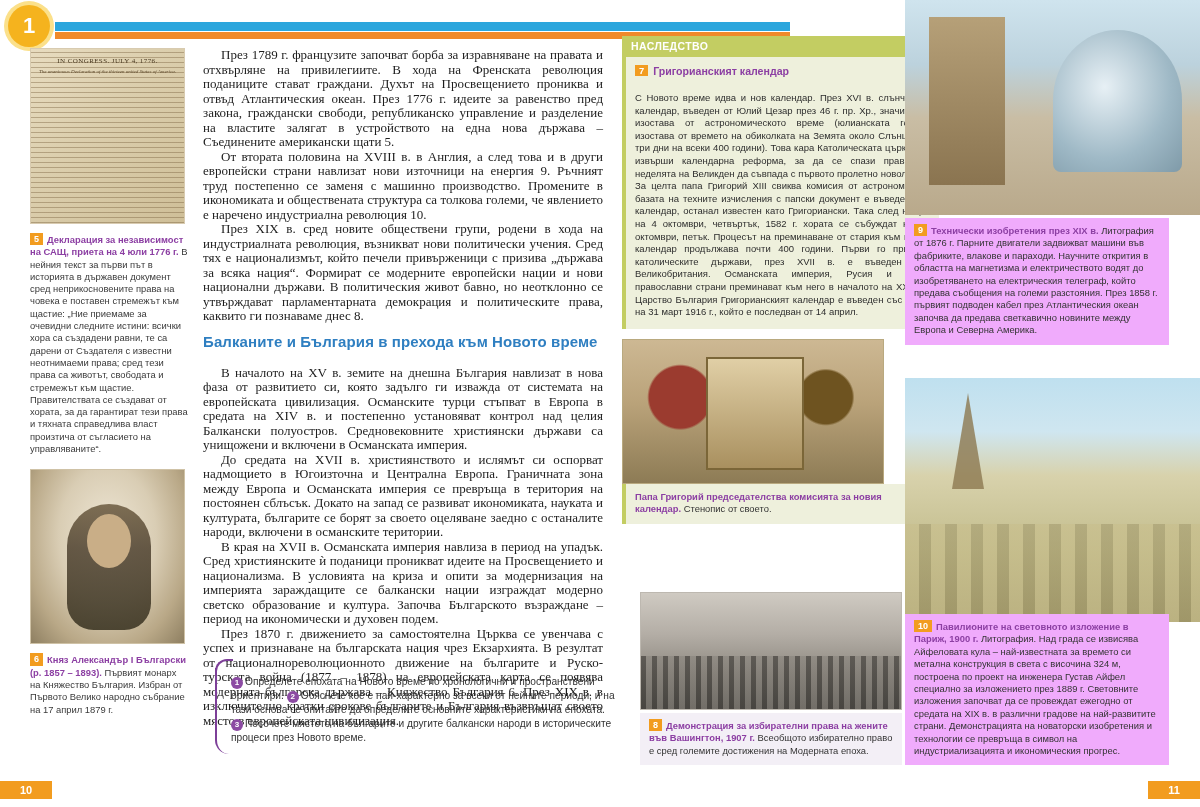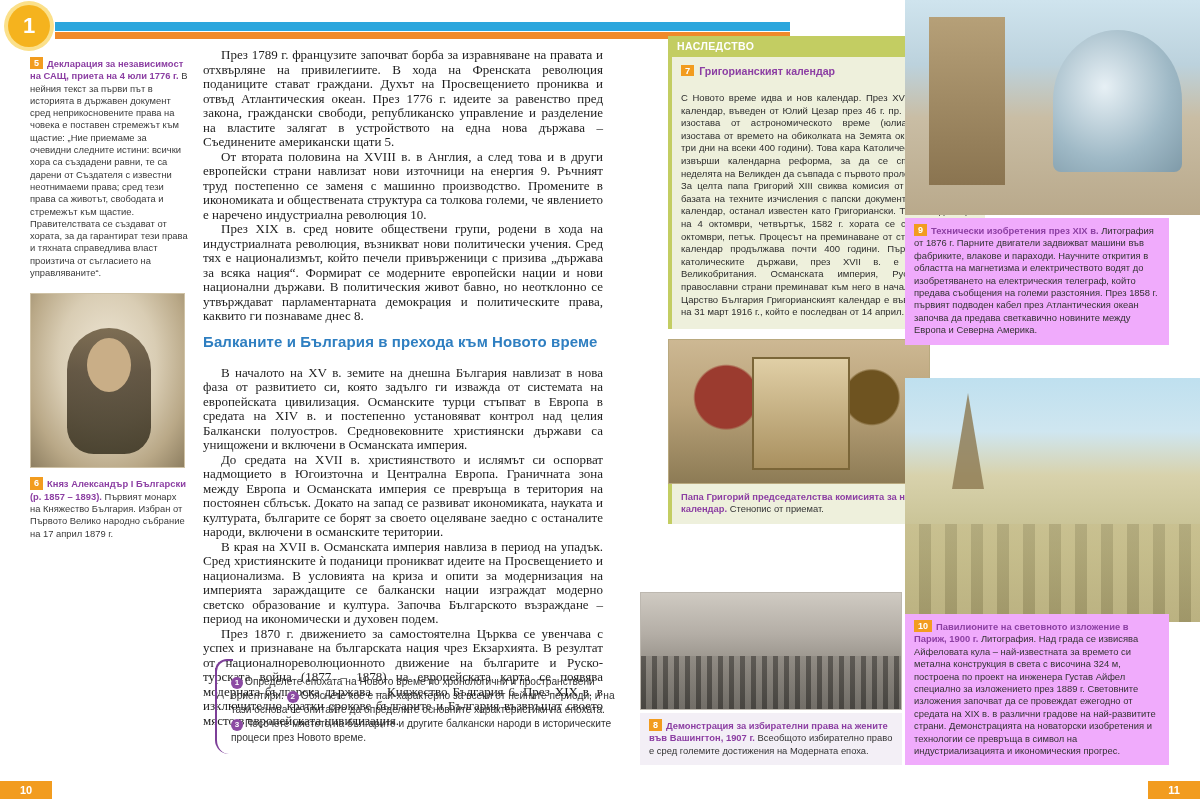--- a/index.html
+++ b/index.html
@@ -141,21 +141,21 @@
   }
   .qnum {
     display: inline-block; width: 12px; height: 12px; border-radius: 50%;
     background: #8c4ba3; color: #fff; font-size: 8px; font-weight: bold;
     text-align: center; line-height: 12px; vertical-align: 0px;
     margin-right: 2px;
   }
 
   
   .col-heritage {
-    position: absolute; left: 668px; top: 36px; width: 317px;
+    position: absolute; left: 622px; top: 36px; width: 317px;
   }
   .heritage-head {
     background: #c3cd62; color: #ffffff;
     font-size: 10.5px; font-weight: bold; letter-spacing: .4px;
     padding: 4px 8px 5px 9px;
   }
   .heritage-body {
     background: #eef0dc;
     padding: 8px 9px 10px 9px;
     border-left: 4px solid #c3cd62;
@@ -283,20 +283,24 @@
   <div class="banner-bars">
     <div class="bar-blue"></div>
     <div class="bar-orange"></div>
   </div>
   <div class="chapter-circle">
     <span>1</span>
   </div>
 
   <div class="col-left">
 
+    <div class="doc-img">
+      <div class="doc-title">IN CONGRESS. JULY 4, 1776.</div>
+      <div class="doc-sub">The unanimous Declaration of the thirteen united States of America.</div>
+    </div>
 
     <div class="cap">
       <span class="num">5</span><span class="lead">Декларация за независимост на САЩ, приета на 4 юли 1776 г.</span><span> В нейния текст за първи път в историята в държавен документ сред неприкосновените права на човека е поставен стремежът към щастие: „Ние приемаме за очевидни следните истини: всички хора са създадени равни, те са дарени от Създателя с известни неотнимаеми права; сред тези права са животът, свободата и стремежът към щастие. Правителствата се създават от хората, за да гарантират тези права и тяхната справедлива власт произтича от съгласието на управляваните“.</span>
     </div>
 
     <div style="height:14px"></div>
 
     <div class="portrait-img"></div>
 
     <div class="cap">
@@ -332,21 +336,21 @@
     <div class="heritage-body">
       <div class="heritage-title">
         <span class="num">7</span><span>Григорианският календар</span>
       </div>
       <div class="heritage-text">С Новото време идва и нов календар. През XVI в. слънчевият календар, въведен от Юлий Цезар през 46 г. пр. Хр., значително изостава от астрономическото време (юлианската година изостава от времето на обиколката на Земята около Слънцето с три дни на всеки 400 години). Това кара Католическата църква да извърши календарна реформа, за да се спази правилото неделята на Великден да съвпада с първото пролетно новолуние. За целта папа Григорий XIII свиква комисия от астрономи. На базата на техните изчисления с папски документ е въведен нов календар, останал известен като Григориански. Така след нощта на 4 октомври, четвъртък, 1582 г. хората се събуждат на 15 октомври, петък. Процесът на преминаване от стария към новия календар продължава почти 400 години. Първи го приемат католическите държави, през XVII в. е въведен във Великобритания. Османската империя, Русия и други православни страни преминават към него в началото на XX в. В Царство България Григорианският календар е въведен със закон на 31 март 1916 г., който е последван от 14 април.</div>
     </div>
 
     <div class="fresco-img"></div>
 
     <div class="caption-green">
-      <span class="lead">Папа Григорий председателства комисията за новия календар.</span><span> Стенопис от приемат.</span>
+      <span class="lead">Папа Григорий председателства комисията за новия календар.</span><span> Стенопис от своето.</span>
     </div>
   </div>
 
   <div class="demo-img"></div>
 
   <div class="caption-lilac">
     <span class="num">8</span><span class="lead">Демонстрация за избирателни права на жените във Вашингтон, 1907 г.</span><span> Всеобщото избирателно право е сред големите достижения на Модерната епоха.</span>
   </div>
 
   <div class="factory-img"></div>

